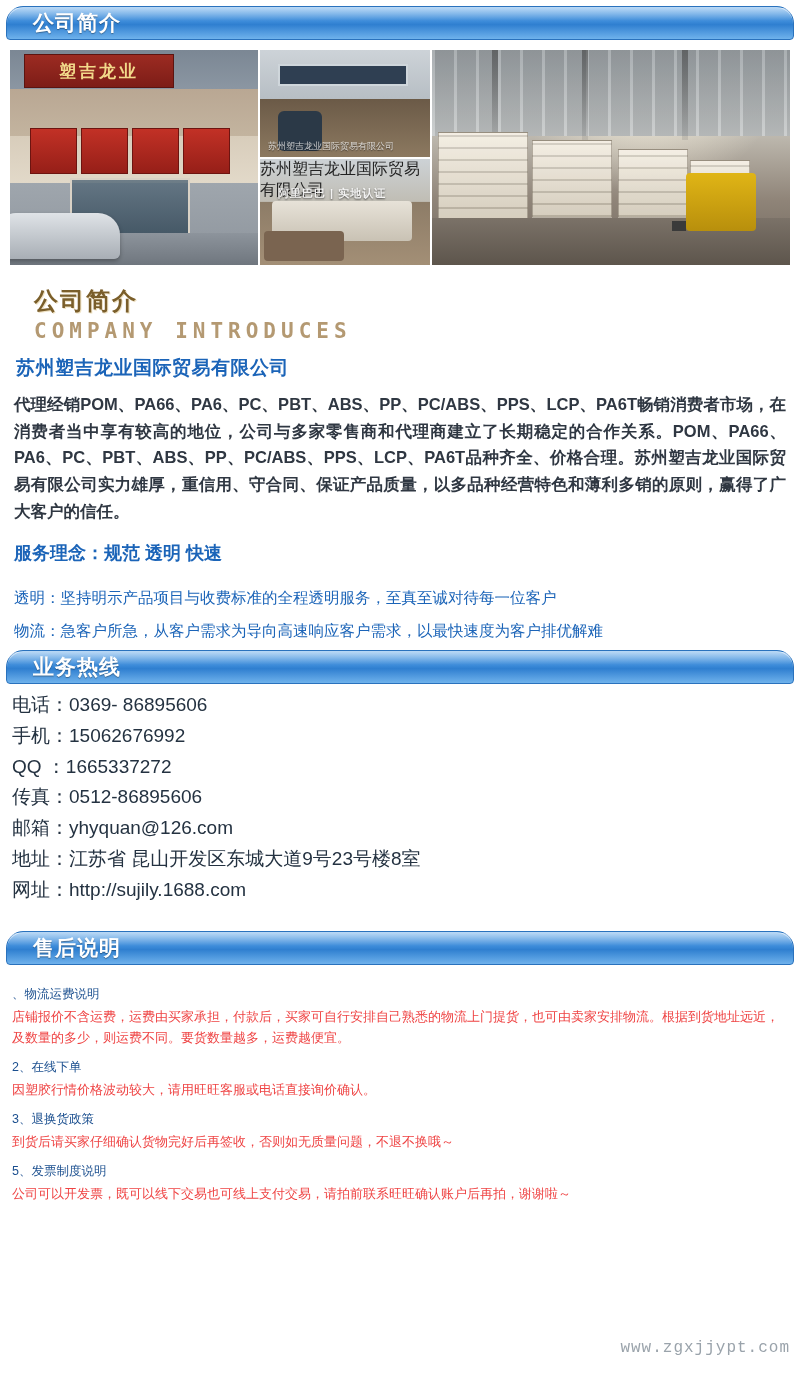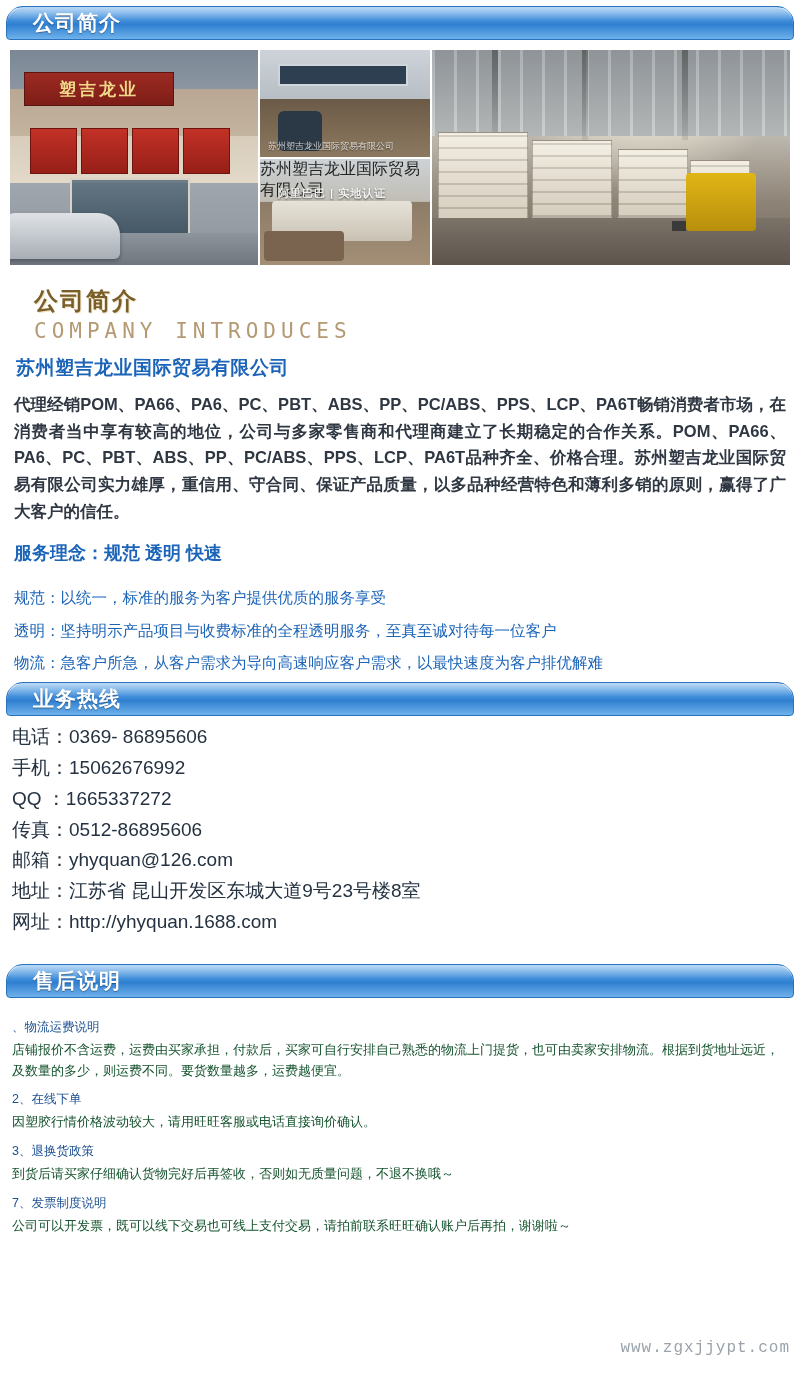--- a/index.html
+++ b/index.html
@@ -58,21 +58,21 @@
   .c2 { width: 170px; display: flex; flex-direction: column; gap: 2px; }
   .c3 { flex: 1; }
   .ph { position: relative; overflow: hidden; width: 100%; height: 100%; }
 
   
   .ph-store {
     background:
       linear-gradient(to bottom, #7b8794 0%, #8b96a2 18%, #b9a793 18%, #c3b49f 40%, #d8cdbb 40%, #e2d9c9 62%, #9fa6ad 62%, #8d949c 100%);
   }
   .ph-store .sign {
-    position: absolute; left: 14px; top: 22px; width: 150px; height: 34px;
+    position: absolute; left: 14px; top: 4px; width: 150px; height: 34px;
     background: linear-gradient(to bottom,#9c2b22,#7d1d17);
     border: 1px solid #5c1410;
     color: #f2d98a; font-size: 17px; font-weight: bold;
     display: flex; align-items: center; justify-content: center;
     letter-spacing: 3px;
   }
   .ph-store .banners {
     position: absolute; left: 20px; top: 78px; width: 200px; height: 46px;
     display: flex; gap: 4px;
   }
@@ -186,21 +186,21 @@
     font-size: 24px;
     color: #7a5e2a;
     font-weight: bold;
     letter-spacing: 2px;
     text-shadow: 1px 1px 0 #efe2c4;
   }
   .intro .en {
     margin: 0 0 12px 22px;
     font-family: "DejaVu Sans Mono", monospace;
     font-size: 21px;
-    font-weight: normal;
+    font-weight: bold;
     letter-spacing: 5px;
     color: #a7885a;
     opacity: .85;
   }
   .intro h3.company {
     margin: 10px 0 10px 4px;
     font-size: 19px;
     color: #1b64b8;
     font-weight: bold;
     letter-spacing: .5px;
@@ -232,21 +232,21 @@
   .hotline .line {
     font-size: 19px;
     color: #243241;
     line-height: 1.62;
     font-weight: normal;
   }
 
   
   .after { padding: 11px 12px 0 12px; }
   .after .h { font-size: 12.5px; color: #1b4f8f; margin: 10px 0 4px 0; }
-  .after .t { font-size: 13px; color: #14532d; line-height: 1.6; }
+  .after .t { font-size: 13px; color: #ef4444; line-height: 1.6; }
 
   .watermark {
     position: absolute;
     right: 10px; bottom: 22px;
     font-family: Liberation Mono, monospace;
     font-size: 16px;
     color: #9aa3ab;
     letter-spacing: 1px;
   }
 </style>
@@ -306,51 +306,50 @@
       </div>
     </div>
   </div>
 
   <div class="intro">
     <h2 class="cn">公司简介</h2>
     <div class="en">COMPANY INTRODUCES</div>
     <h3 class="company">苏州塑吉龙业国际贸易有限公司</h3>
     <p class="body">代理经销POM、PA66、PA6、PC、PBT、ABS、PP、PC/ABS、PPS、LCP、PA6T畅销消费者市场，在消费者当中享有较高的地位，公司与多家零售商和代理商建立了长期稳定的合作关系。POM、PA66、PA6、PC、PBT、ABS、PP、PC/ABS、PPS、LCP、PA6T品种齐全、价格合理。苏州塑吉龙业国际贸易有限公司实力雄厚，重信用、守合同、保证产品质量，以多品种经营特色和薄利多销的原则，赢得了广大客户的信任。</p>
     <div class="slogan" style="margin-bottom:18px">服务理念：规范 透明 快速</div>
-    <div class="svc">规范：以统一，标准的服务为客户提供优质的服务享受</div>
     <div class="svc">透明：坚持明示产品项目与收费标准的全程透明服务，至真至诚对待每一位客户</div>
     <div class="svc">物流：急客户所急，从客户需求为导向高速响应客户需求，以最快速度为客户排优解难</div>
   </div>
 
   <div class="section-head" style="">
     <span class="title">业务热线</span>
   </div>
 
   <div class="hotline">
     <div class="line">电话：0369- 86895606</div>
     <div class="line">手机：15062676992</div>
     <div class="line"> QQ ：1665337272</div>
     <div class="line">传真：0512-86895606</div>
     <div class="line">邮箱：yhyquan@126.com</div>
     <div class="line">地址：江苏省 昆山开发区东城大道9号23号楼8室</div>
-    <div class="line">网址：http://yhyquan.1688.com</div>
+    <div class="line">网址：http://sujily.1688.com</div>
   </div>
 
   <div class="section-head" style="margin-top:26px">
     <span class="title">售后说明</span>
   </div>
 
   <div class="after">
     <div class="h">、物流运费说明</div>
     <div class="t">店铺报价不含运费，运费由买家承担，付款后，买家可自行安排自己熟悉的物流上门提货，也可由卖家安排物流。根据到货地址远近，及数量的多少，则运费不同。要货数量越多，运费越便宜。</div>
 
     <div class="h">2、在线下单</div>
     <div class="t">因塑胶行情价格波动较大，请用旺旺客服或电话直接询价确认。</div>
 
     <div class="h">3、退换货政策</div>
     <div class="t">到货后请买家仔细确认货物完好后再签收，否则如无质量问题，不退不换哦～</div>
 
-    <div class="h">7、发票制度说明</div>
+    <div class="h">5、发票制度说明</div>
     <div class="t">公司可以开发票，既可以线下交易也可线上支付交易，请拍前联系旺旺确认账户后再拍，谢谢啦～</div>
   </div>
 
   <div class="watermark">www.zgxjjypt.com</div>
 </div>
 
 </body></html>

